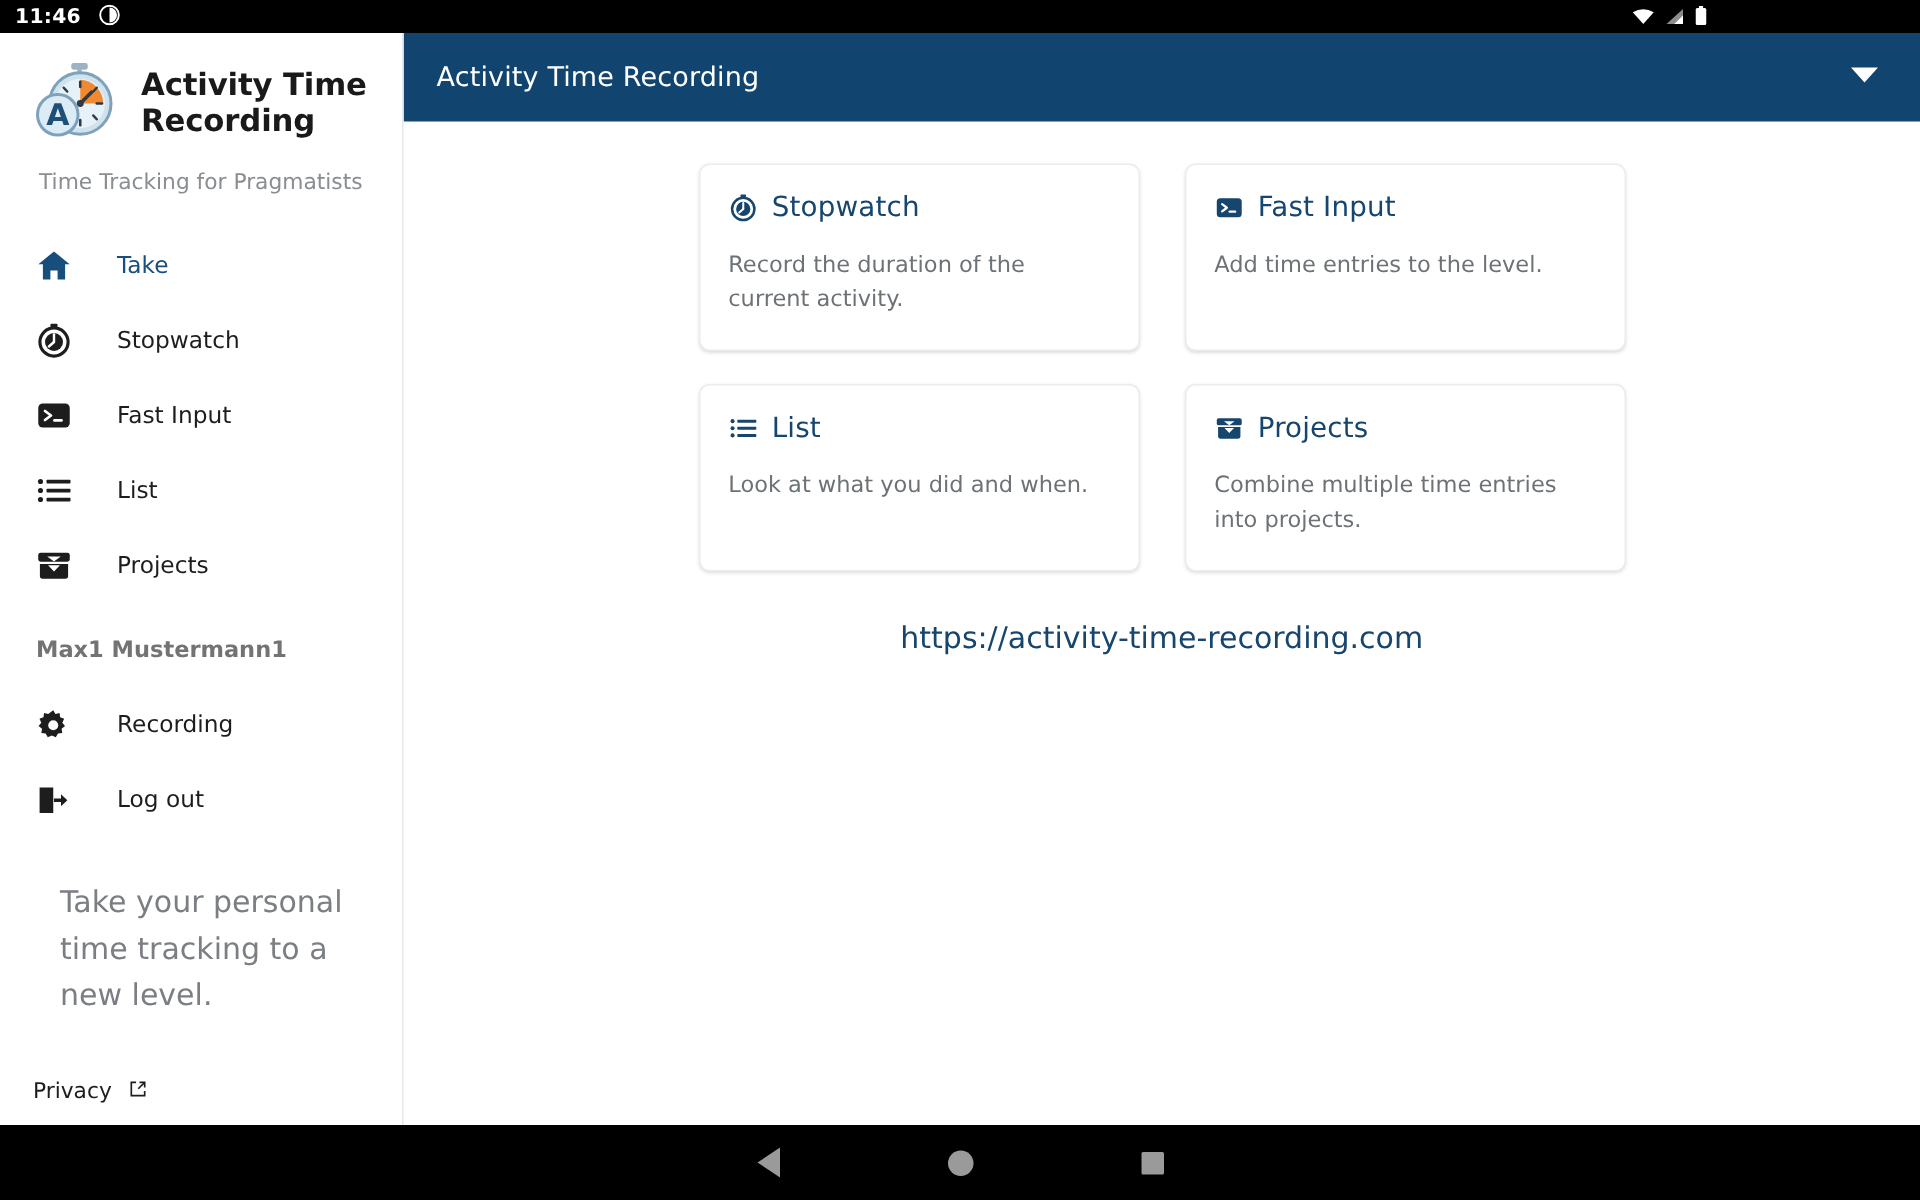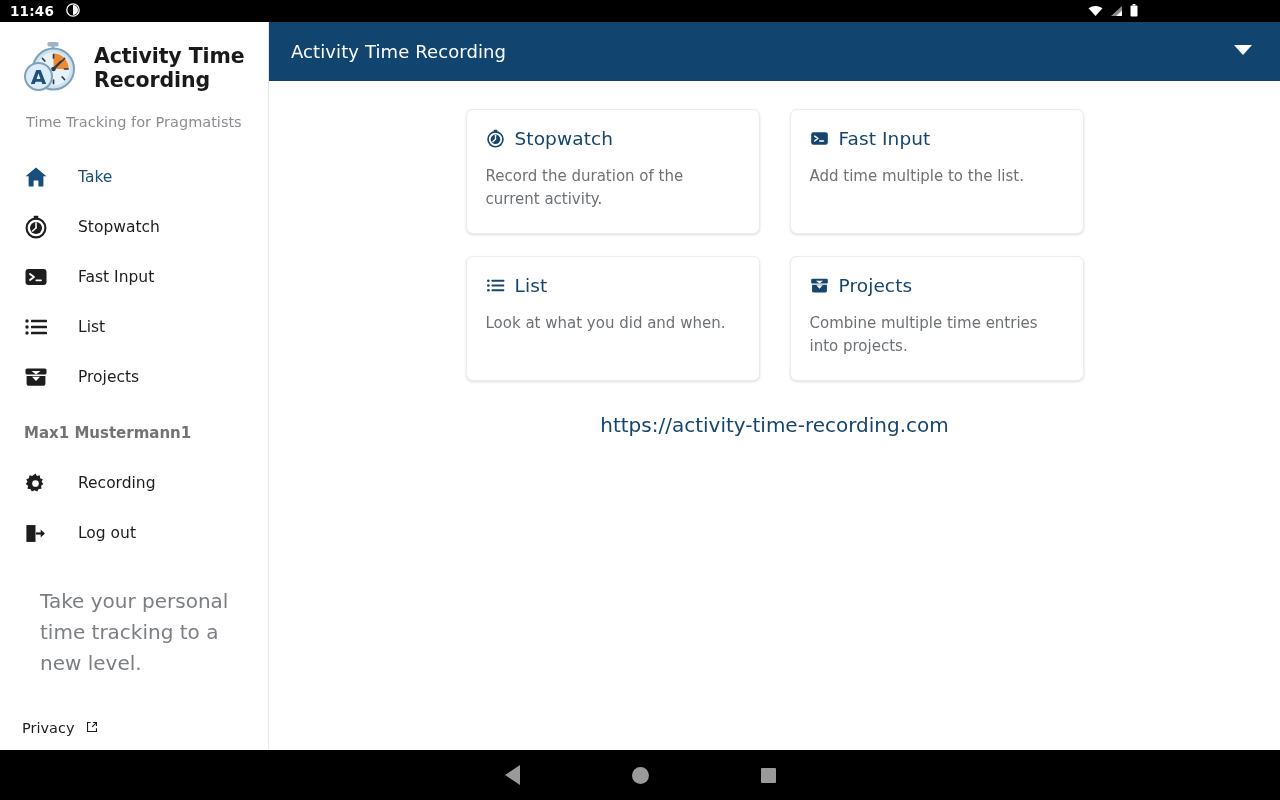--- a/index.html
+++ b/index.html
@@ -386,21 +386,21 @@
           <div class="card-head">
             <span class="card-icon">
               <svg width="19" height="19" viewBox="0 0 24 24">
                 <rect x="1.5" y="4" width="21" height="16" rx="3" fill="currentColor"></rect>
                 <path d="M6 9 L10 12 L6 15" fill="none" stroke="#fff" stroke-width="1.9" stroke-linecap="round" stroke-linejoin="round"></path>
                 <line x1="12.3" y1="15.3" x2="17" y2="15.3" stroke="#fff" stroke-width="1.9" stroke-linecap="round"></line>
               </svg>
             </span>
             <span class="card-title">Fast Input</span>
           </div>
-          <div class="card-desc">Add time multiple to the list.</div>
+          <div class="card-desc">Add time entries to the level.</div>
         </div>
 
         <div class="card">
           <div class="card-head">
             <span class="card-icon">
               <svg width="19" height="19" viewBox="0 0 24 24" fill="currentColor">
                 <circle cx="3" cy="6" r="1.7"></circle>
                   <rect x="7" y="4.8" width="16" height="2.5" rx="0.6"></rect>
                 <circle cx="3" cy="12" r="1.7"></circle>
                   <rect x="7" y="10.8" width="16" height="2.5" rx="0.6"></rect>

